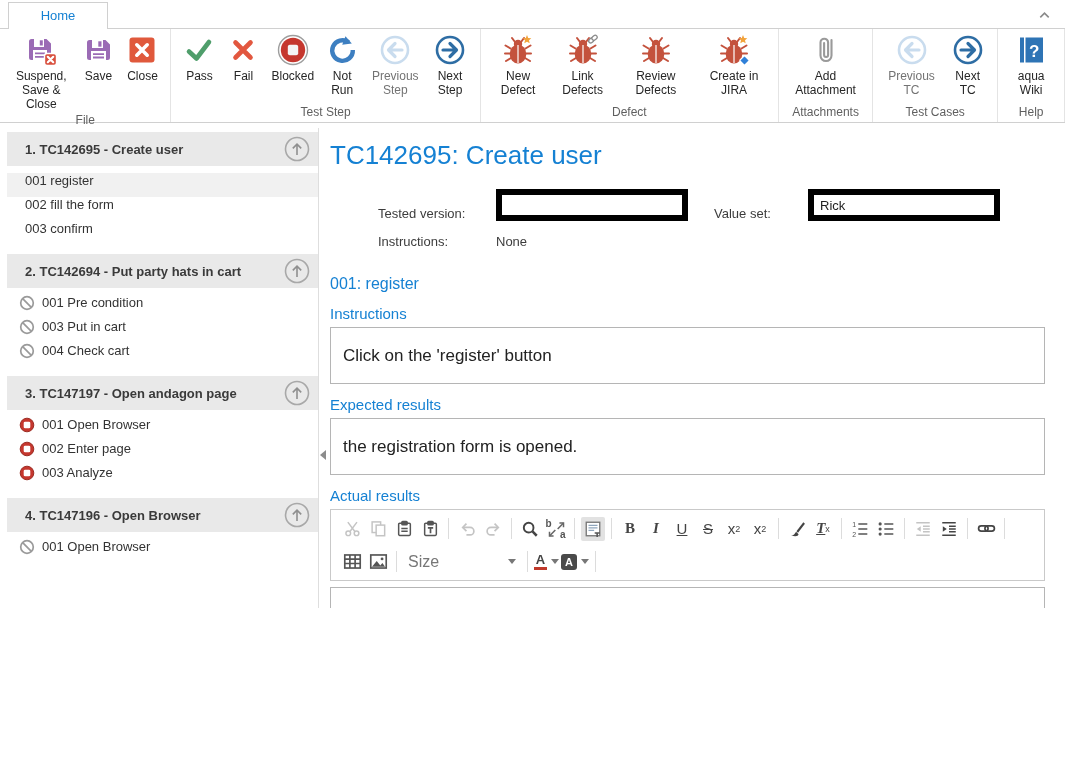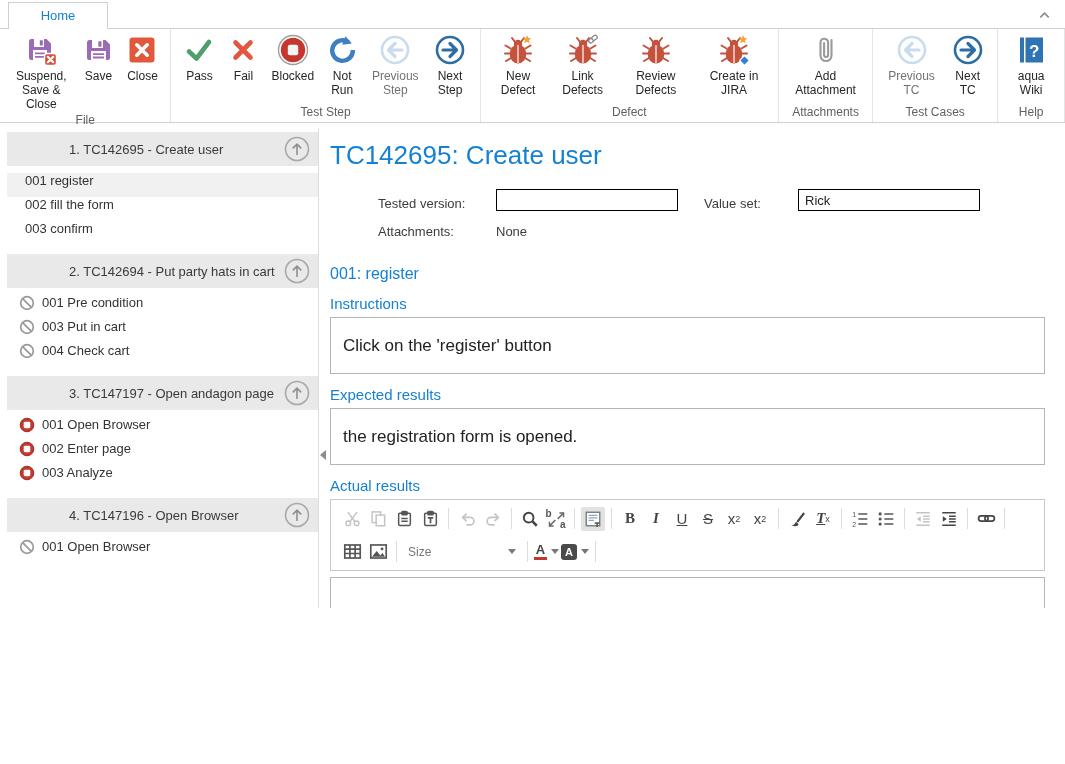--- a/index.html
+++ b/index.html
@@ -14,35 +14,35 @@
   .rgroup{display:flex;flex-direction:column;border-right:1px solid #e4e4e4;padding:0 2px;}
   .rbuttons{flex:1;display:flex;align-items:flex-start;padding:3px 4px 0 4px;}
   .rcaption{text-align:center;font-size:12px;color:#5f5f5f;padding:0 6px 3px 6px;}
   .rbtn{display:flex;flex-direction:column;align-items:center;padding:2px 6px;max-width:88px;cursor:pointer;}
   .rbtn .ric{width:32px;height:32px;display:flex;align-items:center;justify-content:center;}
   .rbtn .rlbl{font-size:12px;line-height:14px;color:#262626;text-align:center;margin-top:3px;}
   .rbtn.dis .rlbl{color:#737373;}
   
   .sidebar{position:absolute;left:7px;top:128px;width:312px;bottom:0;border-right:1px solid #dedede;padding-top:4px;box-sizing:border-box;background:#fff;}
   .sec-head{height:34px;background:#e9e9e9;display:flex;align-items:center;position:relative;margin-bottom:7px;cursor:pointer;}
-  .sec-head .st{font-size:13px;font-weight:normal;color:#3a3a3a;padding-left:18px;margin-left:44px;}
+  .sec-head .st{font-size:13px;font-weight:bold;color:#3a3a3a;padding-left:18px;}
   .sec-head .uparr{position:absolute;right:8px;top:4px;width:26px;height:26px;cursor:pointer;}
   .step{height:24px;display:flex;align-items:flex-start;font-size:13px;color:#333;padding-left:18px;cursor:pointer;}
   .step.icn{padding-left:12px;}
   .step.sel{background:#f1f1f1;}
   .step .sic{width:16px;height:16px;margin-right:7px;display:flex;}
   .gap{height:9px;}
   .splitter{position:absolute;left:320px;top:450px;width:0;height:0;border-style:solid;border-width:5px 6px 5px 0;border-color:transparent #8c8c8c transparent transparent;cursor:pointer;}
   
   .main{position:absolute;left:330px;top:128px;right:20px;}
   .ptitle{color:#1581d3;font-size:26px;font-weight:400;margin:12px 0 18px 0;}
   .frow{display:flex;align-items:flex-end;margin-bottom:13px;font-size:13px;color:#3c3c3c;margin-left:48px;}
   .flabel{width:118px;}
   .flabel2{width:94px;margin-left:26px;}
-  input.fld{width:168px;height:18px;border:1px solid #000000;font-family:"Liberation Sans",sans-serif;font-size:13px;padding:1px 6px;color:#222;}
+  input.fld{width:168px;height:18px;border:6px solid #000000;font-family:"Liberation Sans",sans-serif;font-size:13px;padding:1px 6px;color:#222;}
   .fval{color:#3c3c3c;}
   .steptitle{color:#1581d3;font-size:16px;font-weight:400;margin:26px 0 8px 0;}
   .sechead{color:#1581d3;font-size:15px;font-weight:400;margin:12px 0 5px 0;}
   .box{border:1px solid #b5b5b5;height:55px;display:flex;align-items:center;padding:0 12px;font-size:17px;color:#222;}
   
   .etoolbar{border:1px solid #c9c9c9;padding:2px 8px;}
   .trow{display:flex;align-items:center;height:33px;}
   .ti{min-width:24px;height:24px;display:flex;align-items:center;justify-content:center;margin:0 1px;cursor:pointer;color:#555;}
   .ti.on{background:#e2e2e2;border-radius:2px;}
   .ti.dis{opacity:.38;cursor:default;}
@@ -51,21 +51,21 @@
   .txt b{font-family:"Liberation Serif",serif;}
   .gU{text-decoration:underline;}
   .gS{text-decoration:line-through;}
   .gI{font-family:"Liberation Serif",serif;font-style:italic;font-weight:bold;}
   .txt sub,.txt sup{font-size:9px;}
   .rfT{font-family:"Liberation Serif",serif;font-weight:bold;text-decoration:underline;}
   .repl{position:relative;width:21px;height:20px;}
   .repl .rl{position:absolute;left:0;top:-1px;font-size:10px;color:#555;font-weight:bold;}
   .repl .rr{position:absolute;right:1px;bottom:-1px;font-size:10px;color:#555;font-weight:bold;}
   .repl svg{position:absolute;inset:0;}
-  .sizedd{display:flex;align-items:center;justify-content:space-between;width:108px;height:24px;padding:0 6px;color:#777;font-size:12px;cursor:pointer;}
+  .sizedd{display:flex;align-items:center;justify-content:space-between;width:108px;height:24px;padding:0 6px;color:#777;font-size:16px;cursor:pointer;}
   .caret{width:0;height:0;border-left:4px solid transparent;border-right:4px solid transparent;border-top:5px solid #777;margin-left:4px;}
   .Abtn{display:flex;flex-direction:column;align-items:center;line-height:12px;font-size:13px;font-weight:bold;color:#444;}
   .Abar{width:13px;height:3px;background:#c0392b;margin-top:1px;}
   .Abg{width:16px;height:16px;background:#4a4a4a;border-radius:3px;color:#fff;display:flex;align-items:center;justify-content:center;font-size:11px;font-weight:bold;}
   .econtent{border:1px solid #b5b5b5;height:193px;margin-top:6px;font-size:13px;color:#222;padding:4px 8px;box-sizing:border-box;}
 </style>
 </head>
 <body>
 
 <div id="app">
@@ -427,21 +427,21 @@
   <div class="main">
     <div class="ptitle">TC142695: Create user</div>
 
     <div class="frow">
       <span class="flabel">Tested version:</span>
       <input class="fld" type="text" value="" style="">
       <span class="flabel2">Value set:</span>
       <input class="fld" type="text" value="Rick" style="">
     </div>
     <div class="frow">
-      <span class="flabel">Attachments:</span>
+      <span class="flabel">Instructions:</span>
       <span class="fval">None</span>
     </div>
 
     <div class="steptitle">001: register</div>
 
     <div class="sechead">Instructions</div>
     <div class="box">
       <span>Click on the 'register' button</span>
     </div>
 

